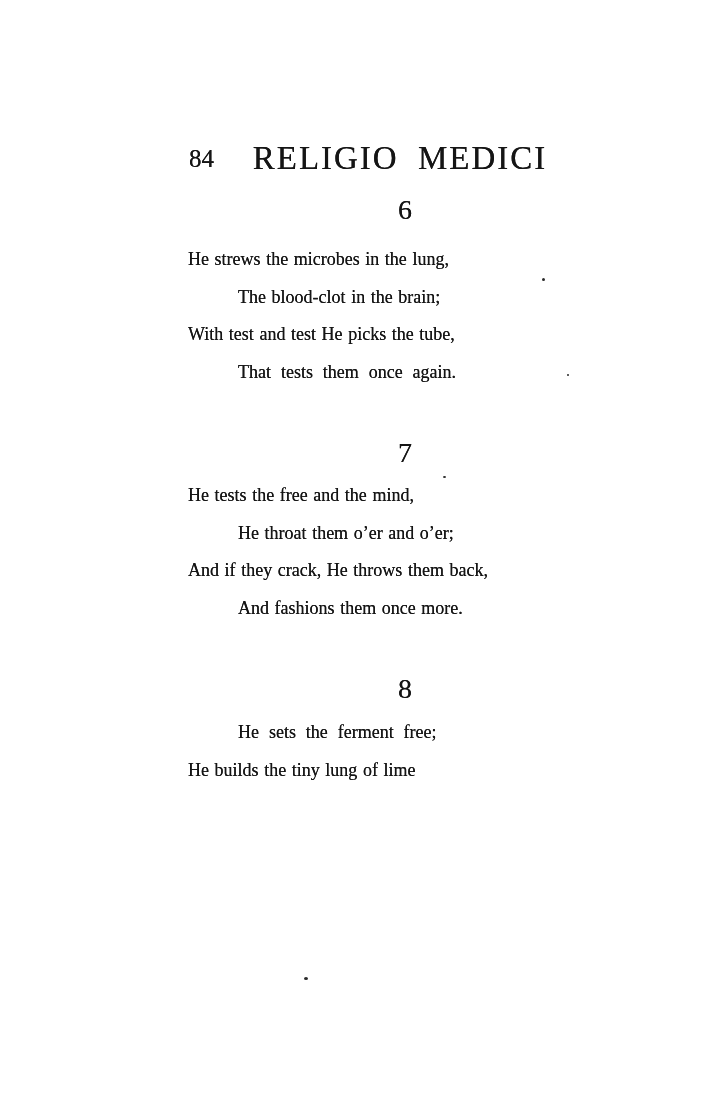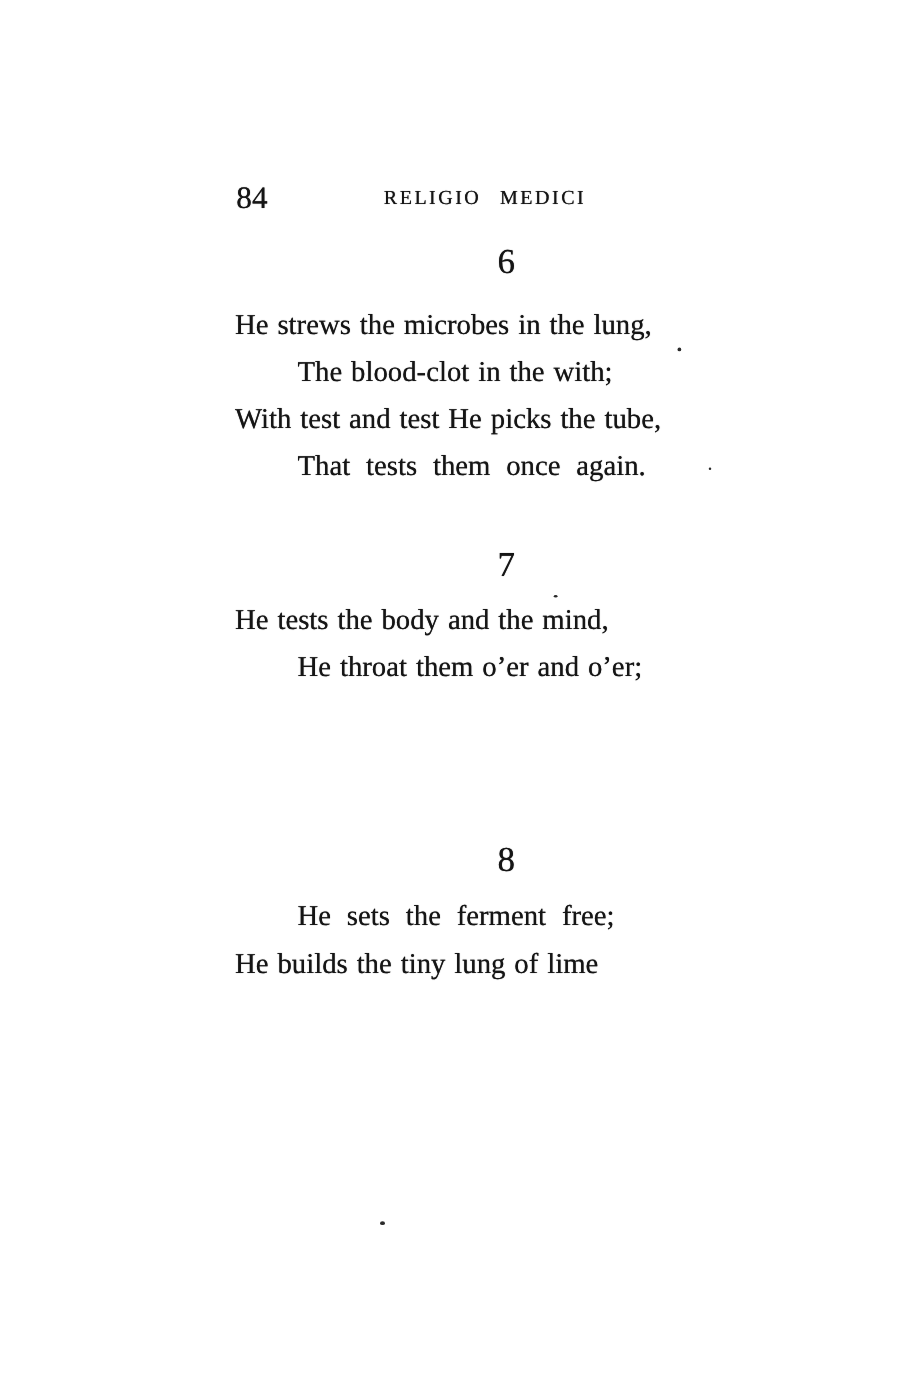--- a/index.html
+++ b/index.html
@@ -20,25 +20,25 @@
   }
   .page-number {
     position: absolute;
     left: 189px;
     top: 129px;
     font-size: 25px;
     line-height: 26px;
   }
   .running-title {
     position: absolute;
-    left: 178px;
+    left: 190px;
     top: 128px;
     width: 420px;
     text-align: center;
-    font-size: 16px;
+    font-size: 33px;
     line-height: 27px;
     letter-spacing: 2px;
     word-spacing: 9px;
   }
   .stanza-number {
     position: absolute;
     left: 188px;
     width: 434px;
     text-align: center;
     font-size: 28px;
@@ -49,21 +49,21 @@
   #num-8 { top: 657px; }
   .stanza {
     position: absolute;
     left: 188px;
     width: 500px;
   }
   #stanza-6 { top: 224px; }
   #stanza-7 { top: 460px; }
   #stanza-8 { top: 697px; }
   .poem-line {
-    font-size: 23px;
+    font-size: 18px;
     line-height: 37.6px;
     white-space: nowrap;
     word-spacing: 0.06em;
   }
   .indent { margin-left: 50px; }
   .wide { word-spacing: 0.30em; }
   .speck {
     position: absolute;
     background: #2a2a2a;
     border-radius: 50%;
@@ -79,30 +79,32 @@
 <div class="page">
 
   <div class="page-number">84</div>
 
   <div class="running-title">RELIGIO MEDICI</div>
 
   <div class="stanza-number" id="num-6">6</div>
 
   <div class="stanza" id="stanza-6">
     <div class="poem-line">He strews the microbes in the lung,</div>
-    <div class="poem-line indent">The blood-clot in the with;</div>
+    <div class="poem-line indent">The blood-clot in the brain;</div>
     <div class="poem-line">With test and test He picks the tube,</div>
     <div class="poem-line indent wide">That tests them once again.</div>
   </div>
 
   <div class="stanza-number" id="num-7">7</div>
 
   <div class="stanza" id="stanza-7">
-    <div class="poem-line">He tests the body and the mind,</div>
+    <div class="poem-line">He tests the free and the mind,</div>
     <div class="poem-line indent">He throat them o’er and o’er;</div>
+    <div class="poem-line">And if they crack, He throws them back,</div>
+    <div class="poem-line indent">And fashions them once more.</div>
   </div>
 
   <div class="stanza-number" id="num-8">8</div>
 
   <div class="stanza" id="stanza-8">
     <div class="poem-line indent wide">He sets the ferment free;</div>
     <div class="poem-line">He builds the tiny lung of lime</div>
   </div>
 
   <div class="speck" id="speck-1"></div>

